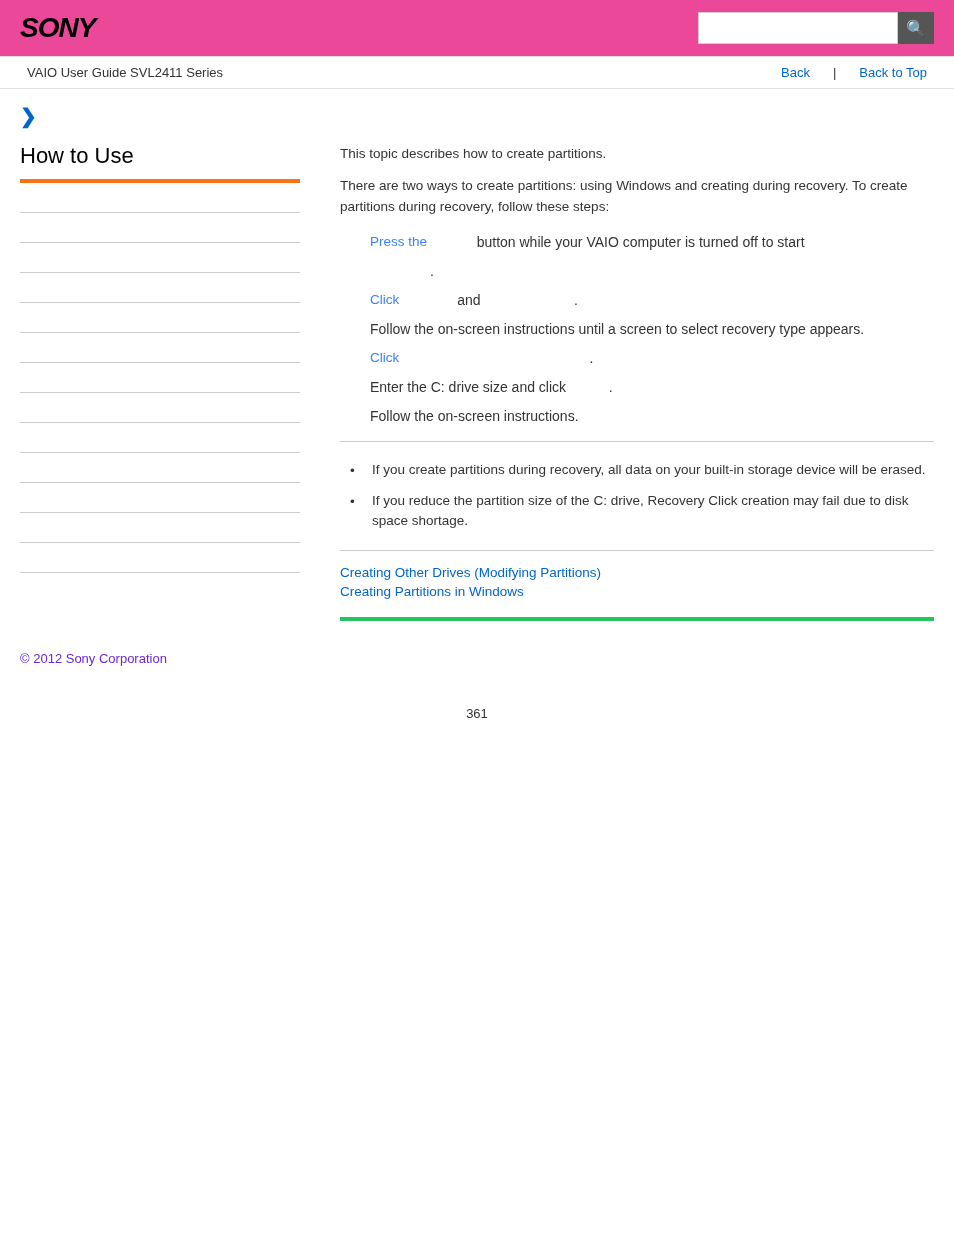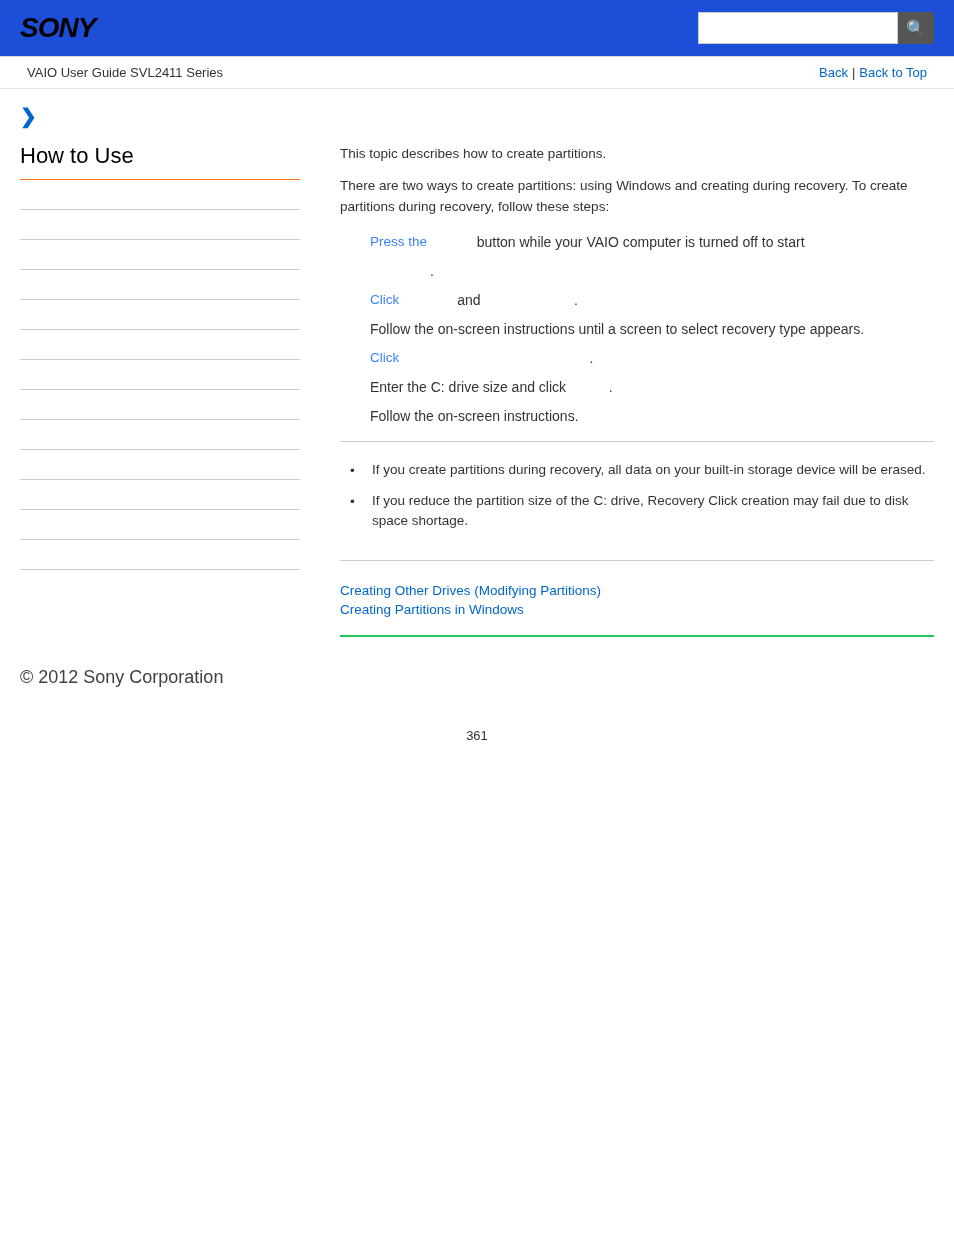--- a/index.html
+++ b/index.html
@@ -12,21 +12,21 @@
       font-family: Arial, Helvetica, sans-serif;
       font-size: 14px;
       color: #333;
       background: #fff;
       width: 954px;
       min-height: 1235px;
     }
 
     
     .header {
-      background: #1d4ed8;
+      background: #ec4899;
       padding: 12px 20px;
       display: flex;
       align-items: center;
       justify-content: space-between;
       border-bottom: 1px solid #ddd;
     }
 
     .sony-logo {
       font-size: 28px;
       font-weight: bold;
@@ -73,21 +73,21 @@
       border-bottom: 1px solid #e0e0e0;
       font-size: 13px;
     }
 
     .nav-guide-title {
       color: #333;
     }
 
     .nav-links {
       display: flex;
-      gap: 4px;
+      gap: 23px;
       align-items: center;
     }
 
     .nav-link {
       color: #0066cc;
       text-decoration: none;
       cursor: pointer;
     }
 
     .nav-separator {
@@ -117,21 +117,21 @@
       width: 300px;
       min-width: 300px;
       padding-right: 20px;
     }
 
     .sidebar-title {
       font-size: 22px;
       font-weight: normal;
       color: #000;
       padding-bottom: 10px;
-      border-bottom: 1px solid #f97316;
+      border-bottom: 4px solid #f97316;
     }
 
     .sidebar-nav-item {
       border-bottom: 1px solid #ccc;
       padding: 10px 0;
       font-size: 13px;
       color: #333;
       cursor: pointer;
       min-height: 30px;
     }
@@ -192,25 +192,25 @@
       min-width: 16px;
       margin-right: 6px;
       margin-top: 1px;
     }
 
     .note-text {
       flex: 1;
     }
 
     .related-links {
-      margin-top: 28px;
-      padding-top: 22px;
+      margin-top: 18px;
+      padding-top: 14px;
       border-top: 1px solid #ccc;
       padding-bottom: 14px;
-      border-bottom: 2px solid #22c55e;
+      border-bottom: 4px solid #22c55e;
     }
 
     .related-link {
       display: block;
       color: #0066cc;
       text-decoration: none;
       margin-bottom: 4px;
       font-size: 13.5px;
       cursor: pointer;
     }
@@ -218,22 +218,22 @@
     
     .section-divider {
       border: none;
       border-top: 1px solid #ccc;
       margin: 14px 0;
     }
 
     
     .footer {
       padding: 20px 20px;
-      font-size: 18px;
-      color: #404040;
+      font-size: 13px;
+      color: #6d28d9;
     }
 
     
     .page-number {
       text-align: center;
       padding: 20px;
       font-size: 13px;
       color: #333;
     }
   </style>

